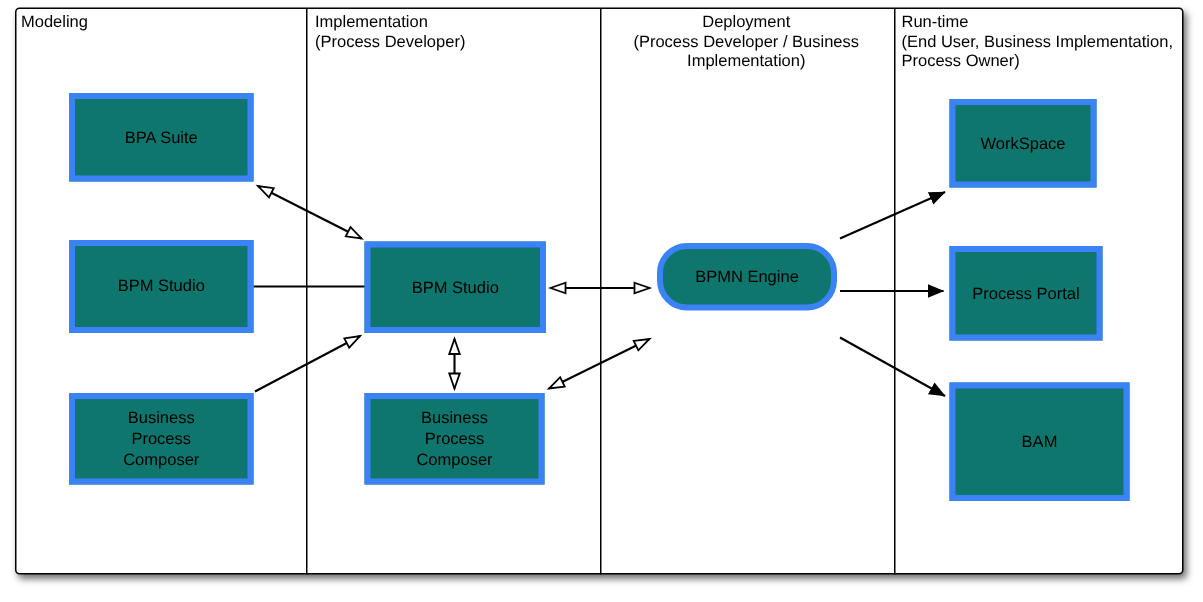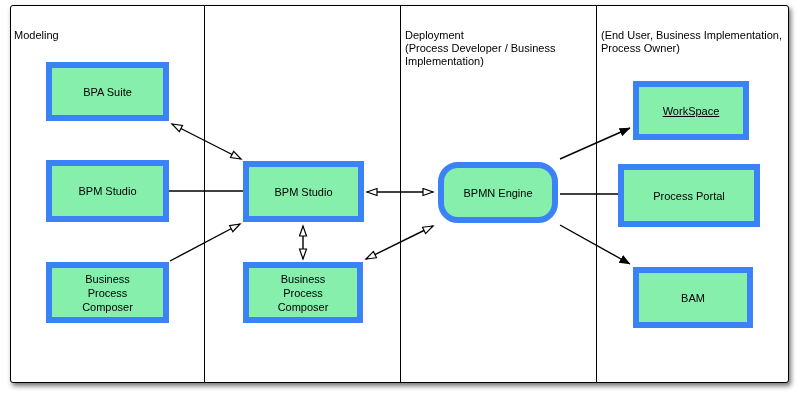--- a/index.html
+++ b/index.html
@@ -31,26 +31,25 @@
     top: 6px;
     width: 1px;
     height: 377px;
     background: #000000;
   }
   .col-header {
     position: absolute;
     font-size: 11px;
     line-height: 13px;
     color: #000000;
-    margin-top: 20px;
   }
   .node {
     position: absolute;
-    background: #86efac;
-    border: 6px solid #3b82f6;
+    background: #0f766e;
+    border: 4px solid #3b82f6;
     display: flex;
     align-items: center;
     justify-content: center;
     text-align: center;
     font-size: 11px;
     line-height: 14px;
     color: #000000;
     box-sizing: border-box;
   }
   .edges {
@@ -72,25 +71,30 @@
 
   <div class="frame"></div>
 
   <div class="divider" style="left:204px;"></div>
   <div class="divider" style="left:400px;"></div>
   <div class="divider" style="left:596px;"></div>
 
   <div class="col-header" style="left:14px; top:9px; width:180px;">
     <div>Modeling</div>
   </div>
-  <div class="col-header" style="left:405px; top:9px; width:185px;">
+  <div class="col-header" style="left:210px; top:9px; width:180px;">
+    <div>Implementation</div>
+    <div>(Process Developer)</div>
+  </div>
+  <div class="col-header" style="left:405px; top:9px; width:185px;text-align:center;">
     <div>Deployment</div>
     <div>(Process Developer / Business Implementation)</div>
   </div>
   <div class="col-header" style="left:601px; top:9px; width:185px;">
+    <div>Run-time</div>
     <div>(End User, Business Implementation, Process Owner)</div>
   </div>
 
   <svg class="edges" viewBox="0 0 802 401">
     <defs>
       <marker id="open-arrow" markerUnits="userSpaceOnUse" markerWidth="13" markerHeight="10" refX="11" refY="4.5" orient="auto-start-reverse">
         <path d="M1,1 L11,4.5 L1,8 Z" fill="#ffffff" stroke="#000000" stroke-width="1.2"></path>
       </marker>
       <marker id="filled-arrow" markerUnits="userSpaceOnUse" markerWidth="13" markerHeight="10" refX="10.5" refY="4.5" orient="auto-start-reverse">
         <path d="M0,0 L11,4.5 L0,9 Z" fill="#000000"></path>
@@ -118,27 +122,27 @@
     <span>Business Process Composer</span>
   </div>
 
   <div class="node" style="left:243px; top:161px; width:121px; height:61px;">
     <span>BPM Studio</span>
   </div>
   <div class="node" style="left:243px; top:262px; width:120px; height:61px; padding:0 14px;">
     <span>Business Process Composer</span>
   </div>
 
-  <div class="node" style="left:438px; top:162px; width:120px; height:61px;border-radius:20px;">
+  <div class="node" style="left:438px; top:162px; width:120px; height:45px;border-radius:20px;">
     <span>BPMN Engine</span>
   </div>
 
-  <div class="node" style="left:633px; top:81px; width:116px; height:59px;text-decoration:underline;">
+  <div class="node" style="left:633px; top:66px; width:98px; height:59px;">
     <span>WorkSpace</span>
   </div>
-  <div class="node" style="left:618px; top:164px; width:142px; height:63px;">
+  <div class="node" style="left:633px; top:164px; width:102px; height:63px;">
     <span>Process Portal</span>
   </div>
-  <div class="node" style="left:633px; top:267px; width:120px; height:61px;">
+  <div class="node" style="left:633px; top:255px; width:120px; height:79px;">
     <span>BAM</span>
   </div>
 
 </div>
 
 </body></html>

